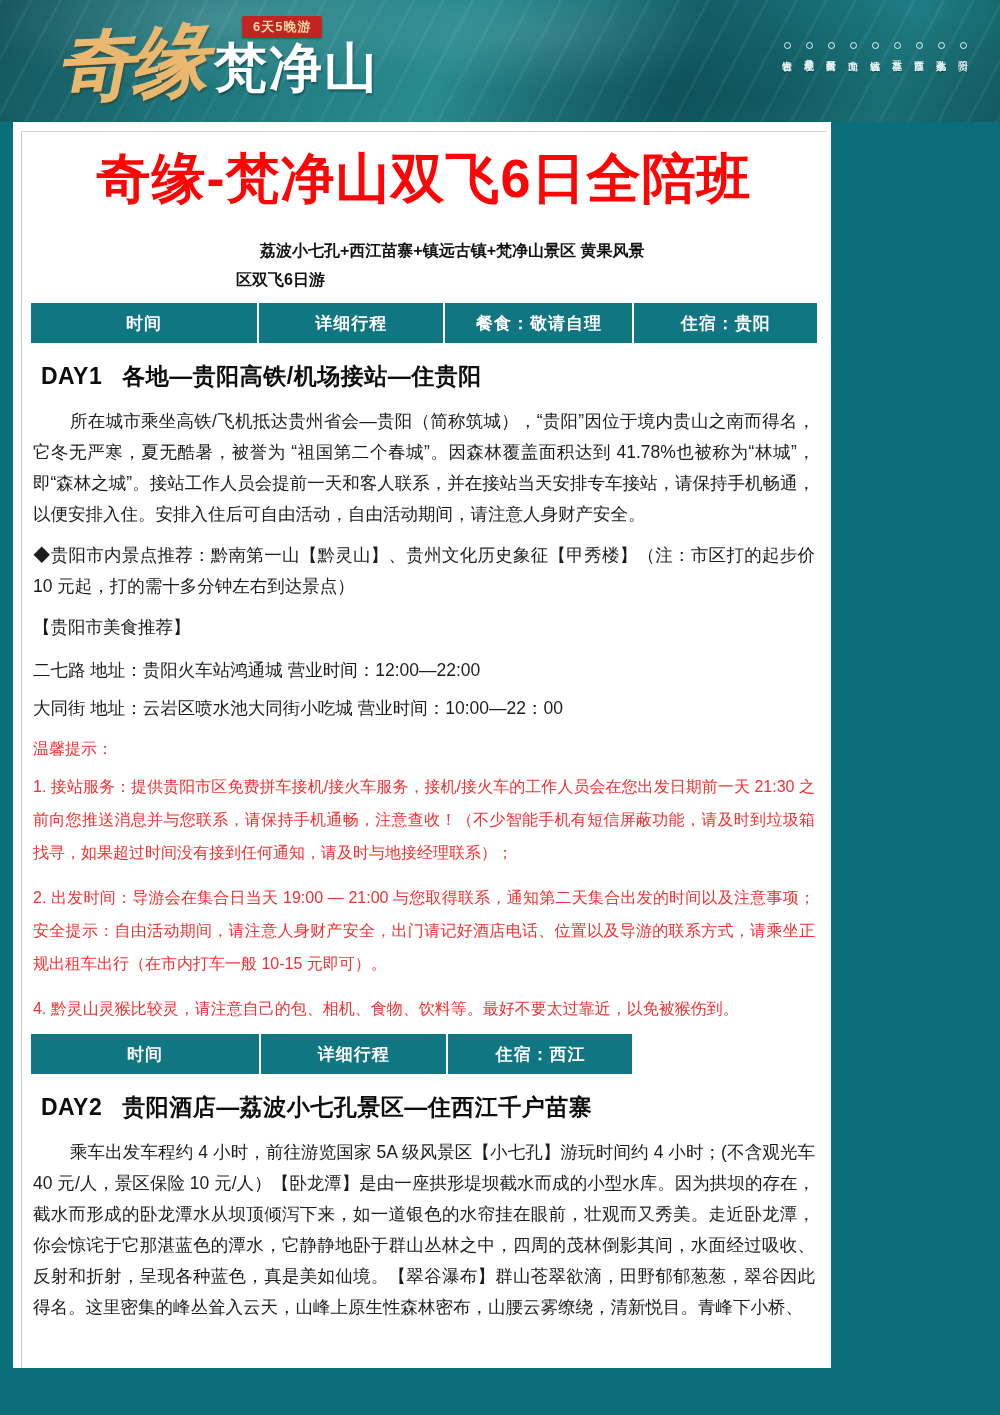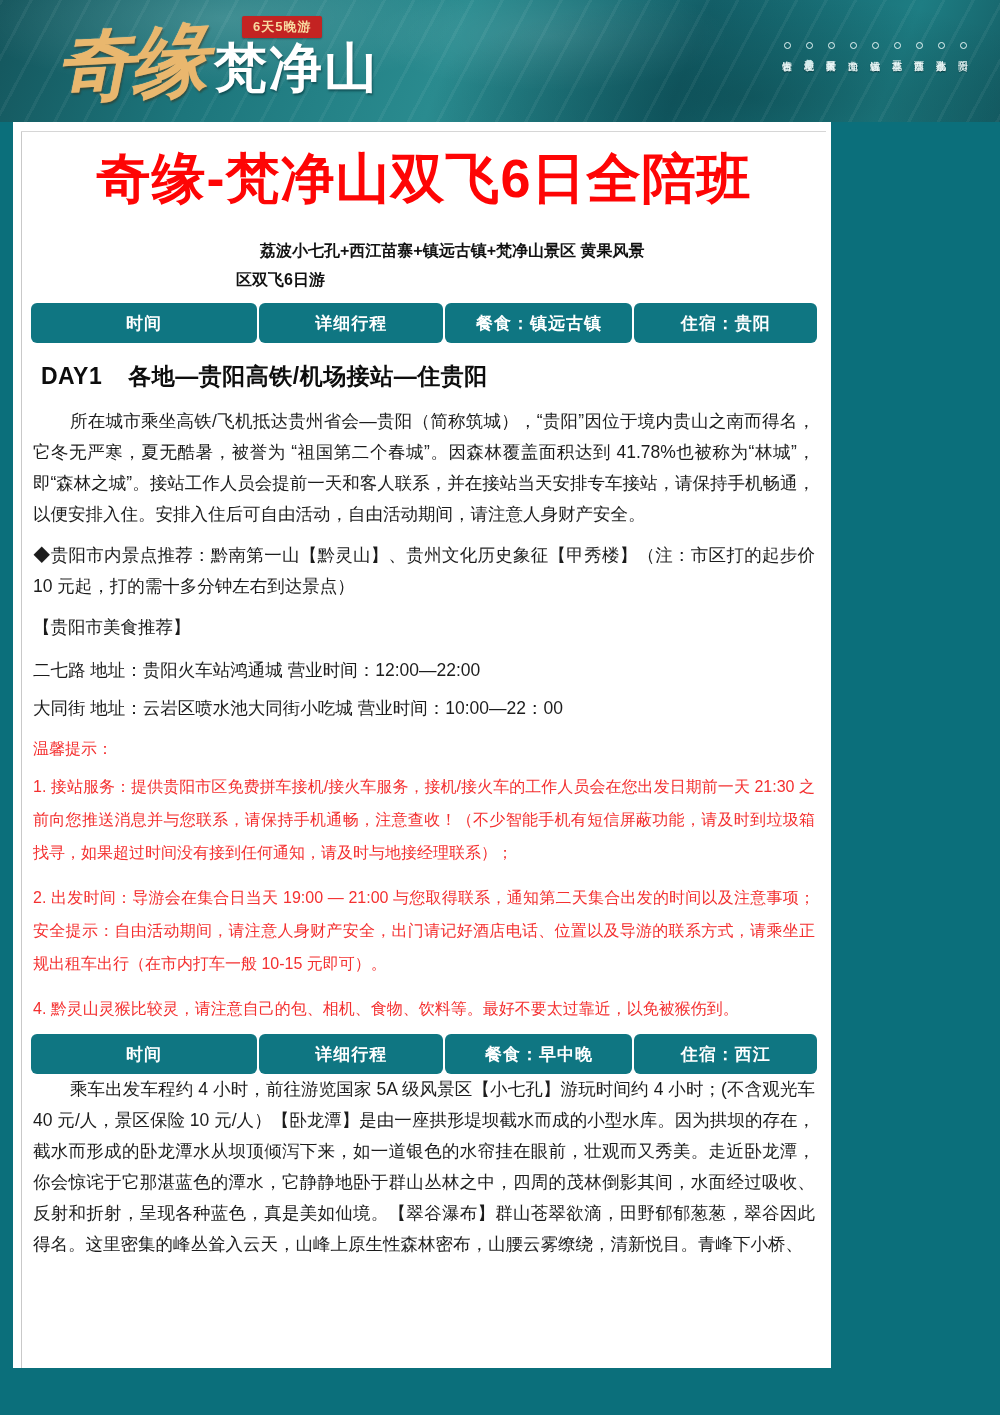--- a/index.html
+++ b/index.html
@@ -63,26 +63,26 @@
     margin-top:27px; text-align:center;
     color:#fe0505; font-size:54px; font-weight:bold; letter-spacing:1px; line-height:1.1;
   }
   .subtitle { margin-top:28px; margin-left:205px; width:620px;
     font-size:16px; font-weight:bold; color:#111; line-height:29px; }
   .subtitle .l1 { padding-left:24px; }
   
   .hdr-row { display:flex; gap:2px; margin-top:9px; height:40px; }
   .hdr-cell {
     background:#0f7682; color:#ffffff; font-weight:bold; font-size:17px;
-    display:flex; align-items:center; justify-content:center; letter-spacing:1px;border-radius:6px;
+    display:flex; align-items:center; justify-content:center; letter-spacing:1px;
   }
   .c1 { width:29%; } .c2 { width:23.6%; } .c3 { width:24%; } .c4 { width:23.4%; }
   
   .day-head { margin:18px 0 14px 10px; font-size:23px; font-weight:bold; color:#0d0d0d; letter-spacing:0.5px; }
-  .day-head .route { margin-left:26px; }
+  .day-head .route { margin-left:20px; }
   .para { font-size:17.5px; color:#1c1c1c; line-height:31px; text-align:justify; margin:0 2px 10px 2px; }
   .indent { text-indent:37px; }
   .food { margin-bottom:8px; line-height:30px; }
   .food-title { margin-bottom:12px; }
   .tips-title { color:#f43030; font-size:16px; margin:16px 2px 10px 2px; }
   .tip { color:#f43030; font-size:16px; line-height:33px; text-align:justify; margin:0 2px 12px 2px; }
   .tip-last { margin-bottom:6px; }
 </style>
 </head>
 <body>
@@ -142,21 +142,21 @@
     <div class="main-title">奇缘-梵净山双飞6日全陪班</div>
 
     <div class="subtitle">
       <div class="l1">荔波小七孔+西江苗寨+镇远古镇+梵净山景区 黄果风景</div>
       <div class="l2">区双飞6日游</div>
     </div>
 
     <div class="hdr-row">
       <div class="hdr-cell c1">时间</div>
       <div class="hdr-cell c2">详细行程</div>
-      <div class="hdr-cell c3">餐食：镇远古镇</div>
+      <div class="hdr-cell c3">餐食：敬请自理</div>
       <div class="hdr-cell c4">住宿：贵阳</div>
     </div>
 
     <div class="day-head">
       <span>DAY1</span><span class="route">各地—贵阳高铁/机场接站—住贵阳</span>
     </div>
 
     <p class="para indent">所在城市乘坐高铁/飞机抵达贵州省会—贵阳（简称筑城），“贵阳”因位于境内贵山之南而得名，它冬无严寒，夏无酷暑，被誉为 “祖国第二个春城”。因森林覆盖面积达到 41.78%也被称为“林城”，即“森林之城”。接站工作人员会提前一天和客人联系，并在接站当天安排专车接站，请保持手机畅通，以便安排入住。安排入住后可自由活动，自由活动期间，请注意人身财产安全。</p>
     <p class="para">◆贵阳市内景点推荐：黔南第一山【黔灵山】、贵州文化历史象征【甲秀楼】（注：市区打的起步价 10 元起，打的需十多分钟左右到达景点）</p>
     <p class="para food-title">【贵阳市美食推荐】</p>
@@ -164,21 +164,23 @@
     <p class="para food">大同街 地址：云岩区喷水池大同街小吃城 营业时间：10:00—22：00</p>
 
     <div class="tips-title">温馨提示：</div>
     <p class="tip">1. 接站服务：提供贵阳市区免费拼车接机/接火车服务，接机/接火车的工作人员会在您出发日期前一天 21:30 之前向您推送消息并与您联系，请保持手机通畅，注意查收！（不少智能手机有短信屏蔽功能，请及时到垃圾箱找寻，如果超过时间没有接到任何通知，请及时与地接经理联系）；</p>
     <p class="tip">2. 出发时间：导游会在集合日当天 19:00 — 21:00 与您取得联系，通知第二天集合出发的时间以及注意事项；安全提示：自由活动期间，请注意人身财产安全，出门请记好酒店电话、位置以及导游的联系方式，请乘坐正规出租车出行（在市内打车一般 10-15 元即可）。</p>
     <p class="tip tip-last">4. 黔灵山灵猴比较灵，请注意自己的包、相机、食物、饮料等。最好不要太过靠近，以免被猴伤到。</p>
 
     <div class="hdr-row">
       <div class="hdr-cell c1">时间</div>
       <div class="hdr-cell c2">详细行程</div>
-      <div class="hdr-cell c3">餐食：早中晚</div>
       <div class="hdr-cell c4">住宿：西江</div>
     </div>
 
+    <div class="day-head">
+      <span>DAY2</span><span class="route">贵阳酒店—荔波小七孔景区—住西江千户苗寨</span>
+    </div>
 
     <p class="para indent">乘车出发车程约 4 小时，前往游览国家 5A 级风景区【小七孔】游玩时间约 4 小时；(不含观光车 40 元/人，景区保险 10 元/人）【卧龙潭】是由一座拱形堤坝截水而成的小型水库。因为拱坝的存在，截水而形成的卧龙潭水从坝顶倾泻下来，如一道银色的水帘挂在眼前，壮观而又秀美。走近卧龙潭，你会惊诧于它那湛蓝色的潭水，它静静地卧于群山丛林之中，四周的茂林倒影其间，水面经过吸收、反射和折射，呈现各种蓝色，真是美如仙境。【翠谷瀑布】群山苍翠欲滴，田野郁郁葱葱，翠谷因此得名。这里密集的峰丛耸入云天，山峰上原生性森林密布，山腰云雾缭绕，清新悦目。青峰下小桥、</p>
 
   </div>
 </div>
 
 </body></html>

